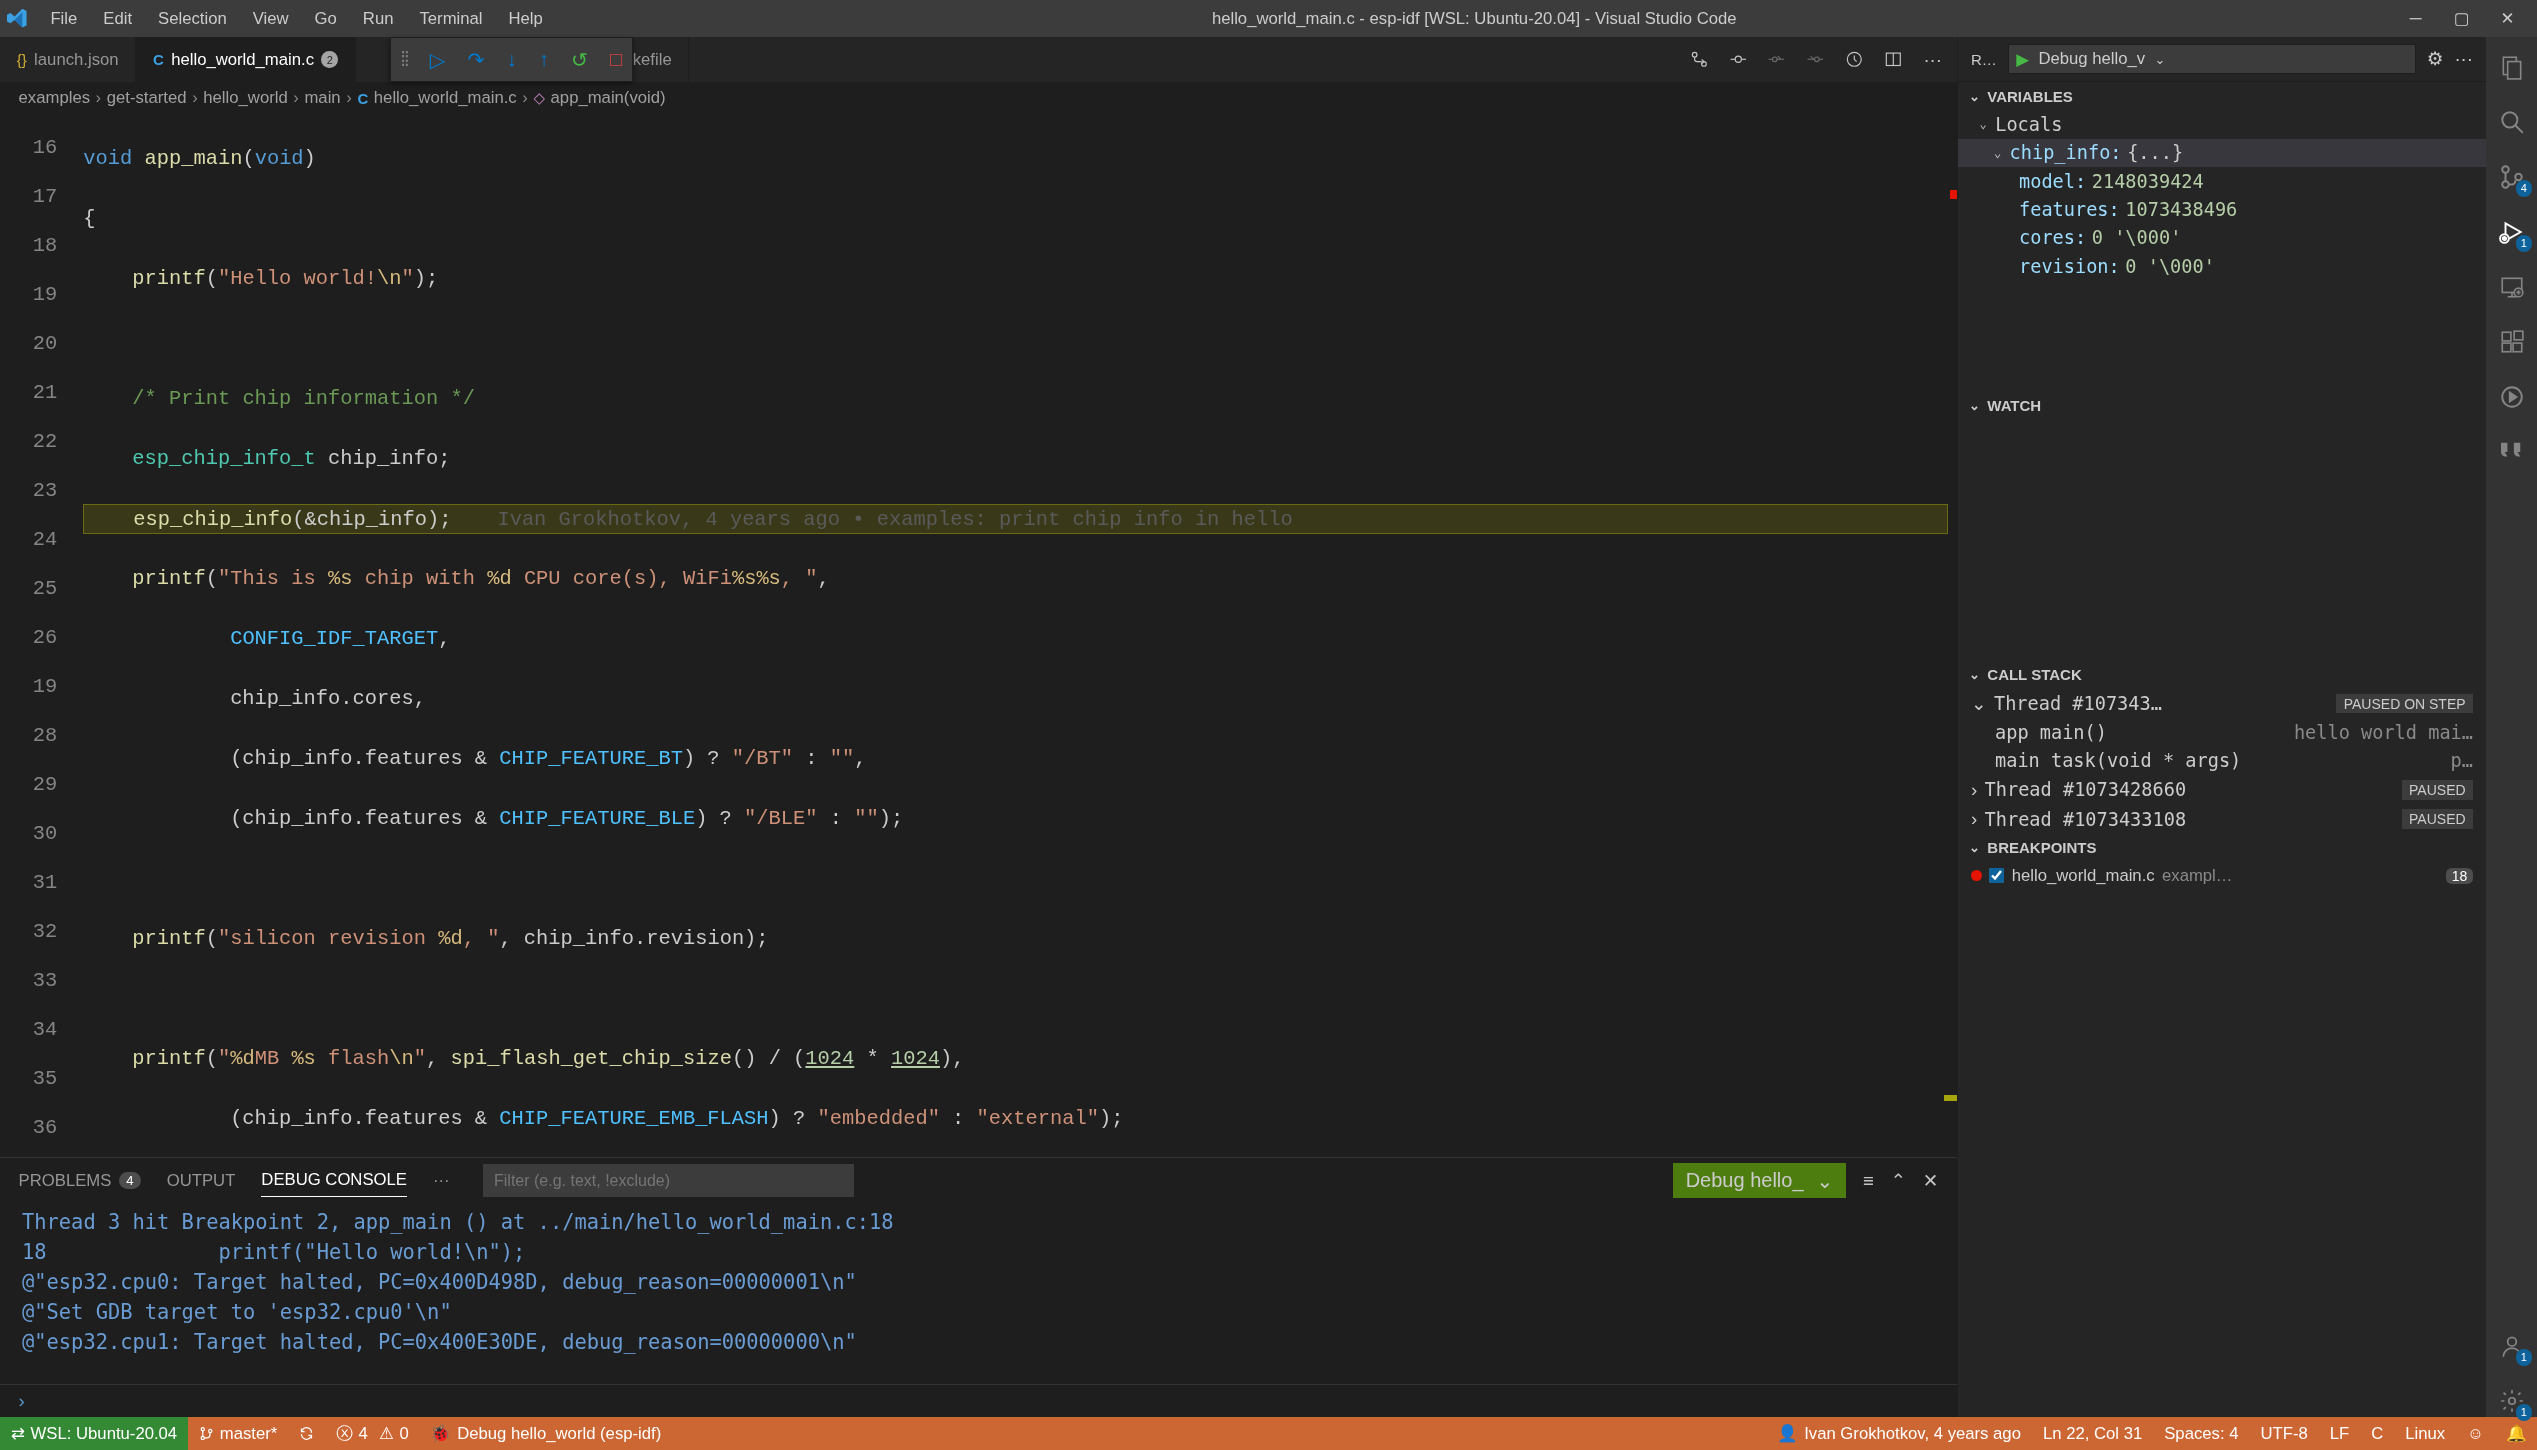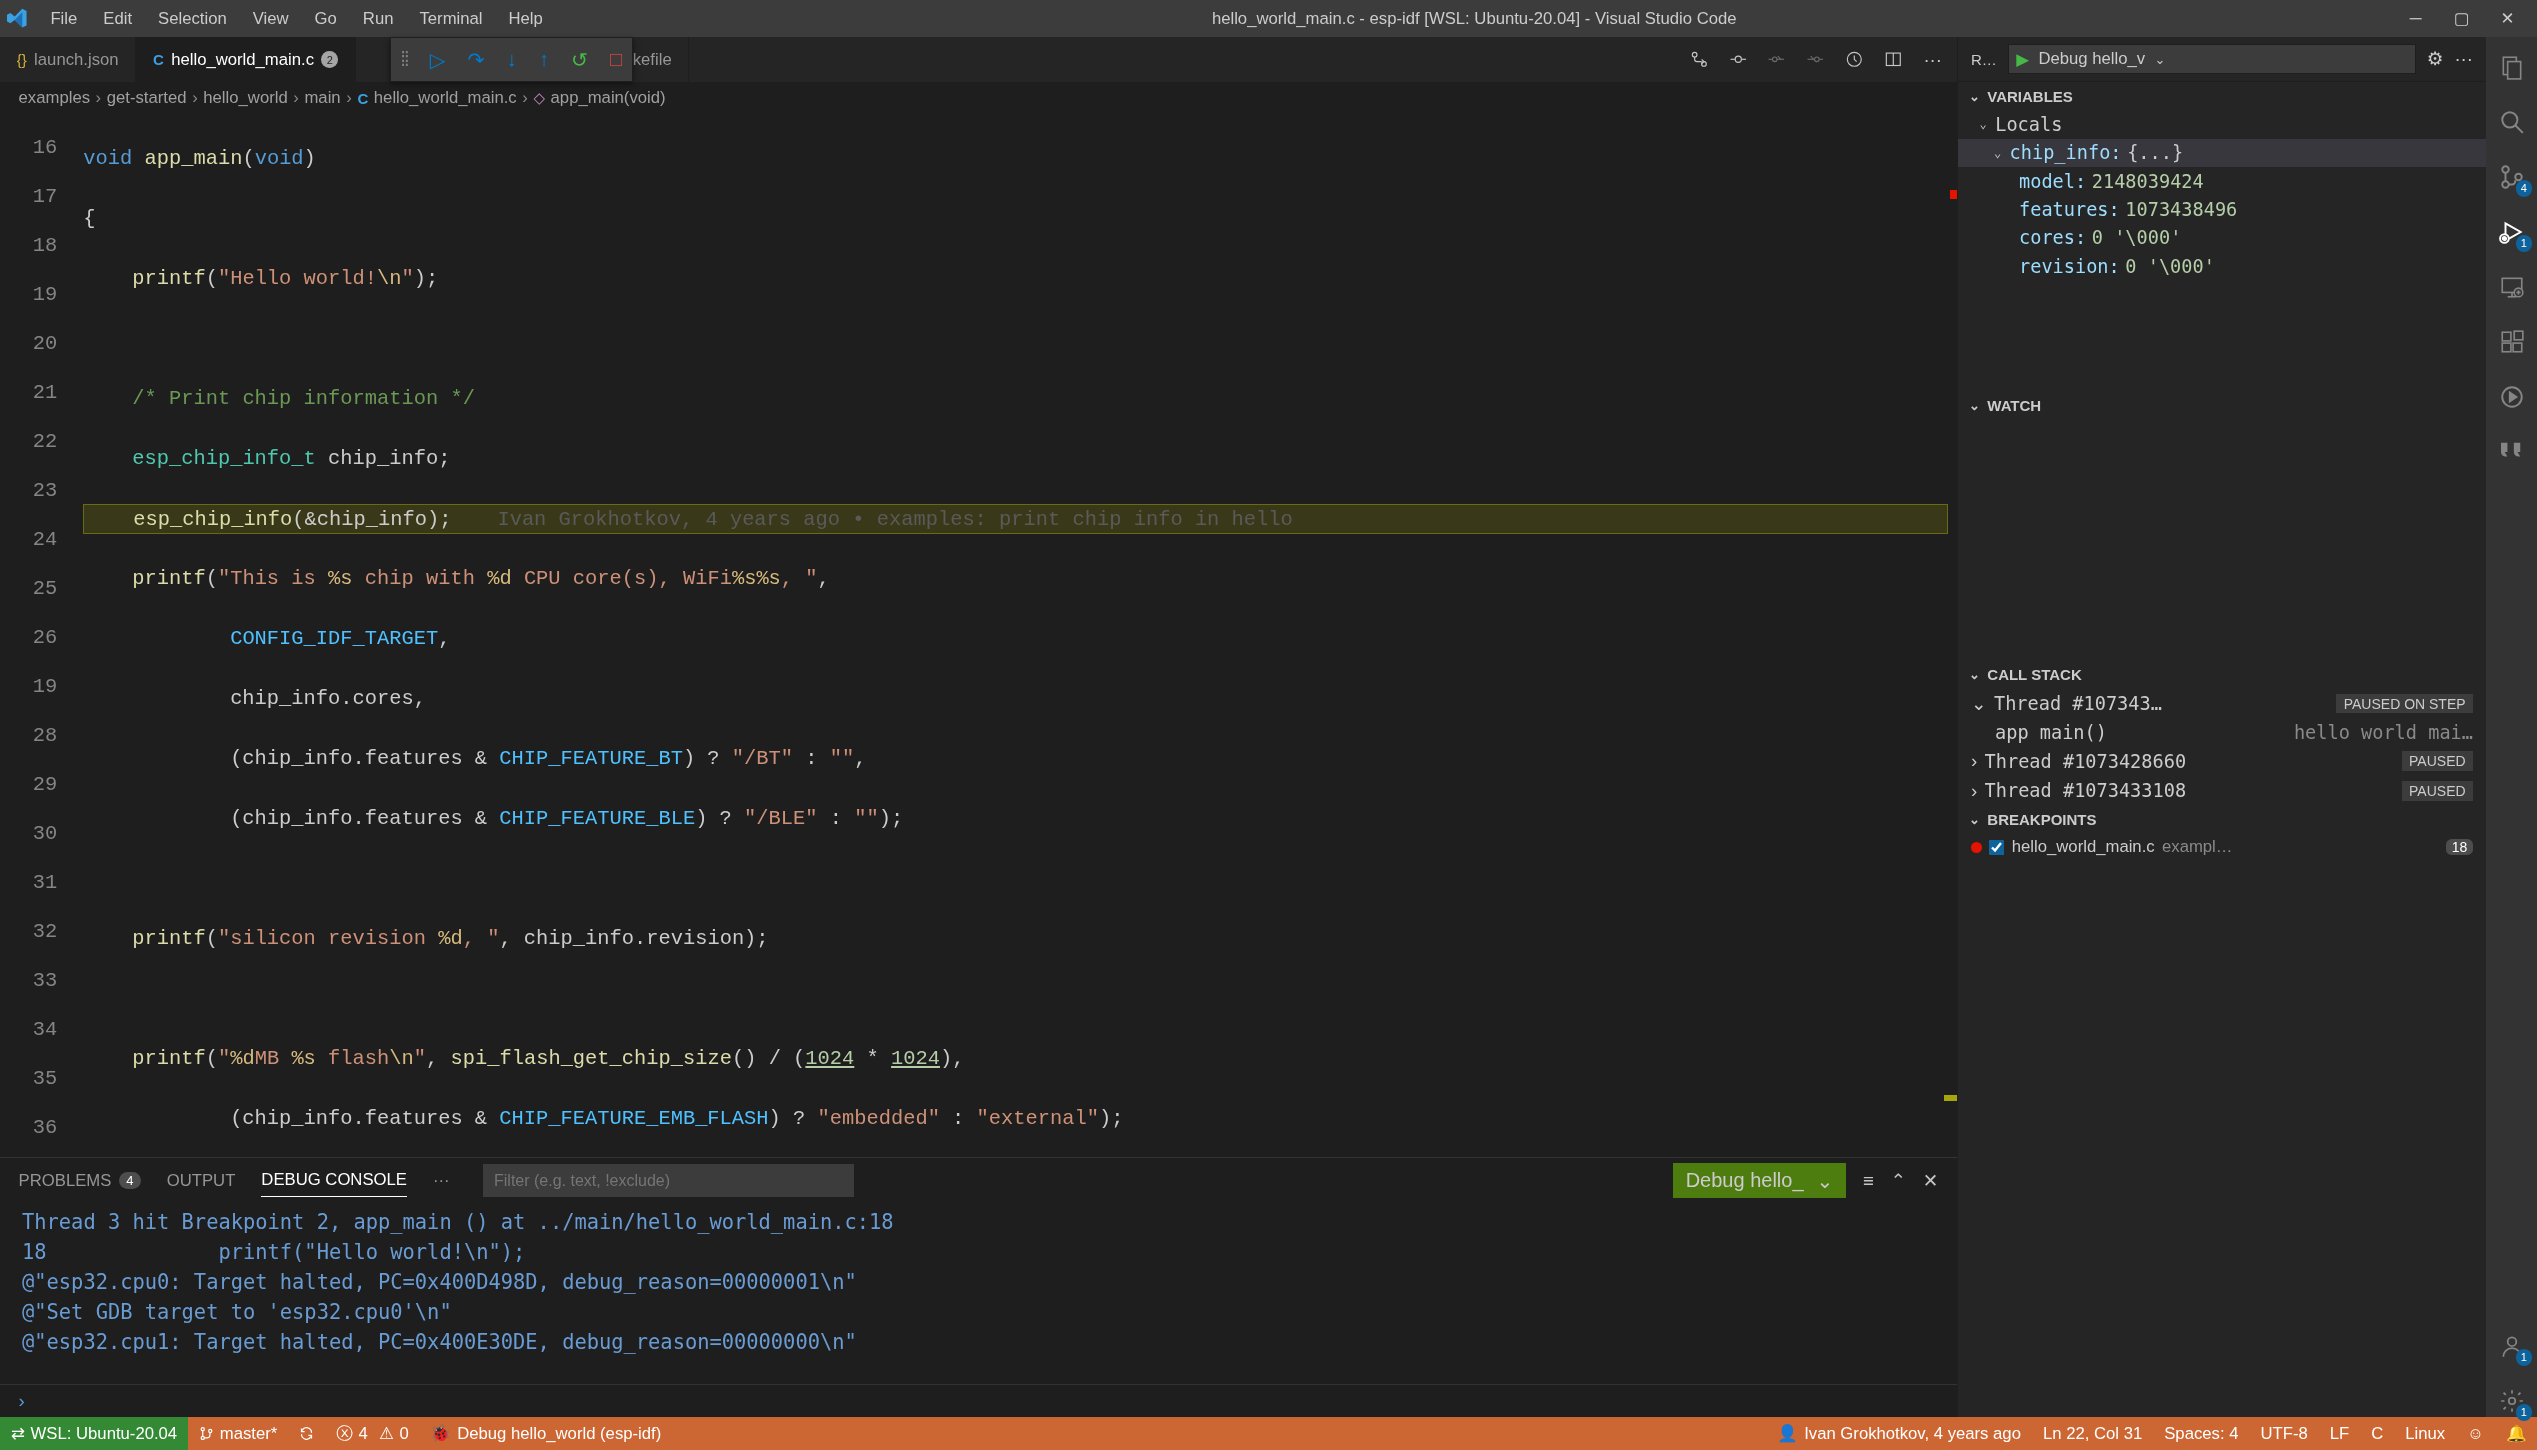--- a/index.html
+++ b/index.html
@@ -390,20 +390,24 @@
           </div>
         <div class="stack-row">
           <span class="chev">⌄</span>
           <span class="fn">Thread #107343…</span>
           <span class="badge">PAUSED ON STEP</span>
         </div>
         <div class="stack-row" style="padding-left:37px">
             <span class="fn">app_main()</span>
             <span class="src">hello_world_mai…</span>
           </div>
+        <div class="stack-row" style="padding-left:37px">
+            <span class="fn">main_task(void * args)</span>
+            <span class="src">p…</span>
+          </div>
         <div class="stack-row">
             <span class="chev">›</span>
             <span class="fn">Thread #1073428660</span>
             <span class="badge">PAUSED</span>
           </div>
         <div class="stack-row">
             <span class="chev">›</span>
             <span class="fn">Thread #1073433108</span>
             <span class="badge">PAUSED</span>
           </div>

